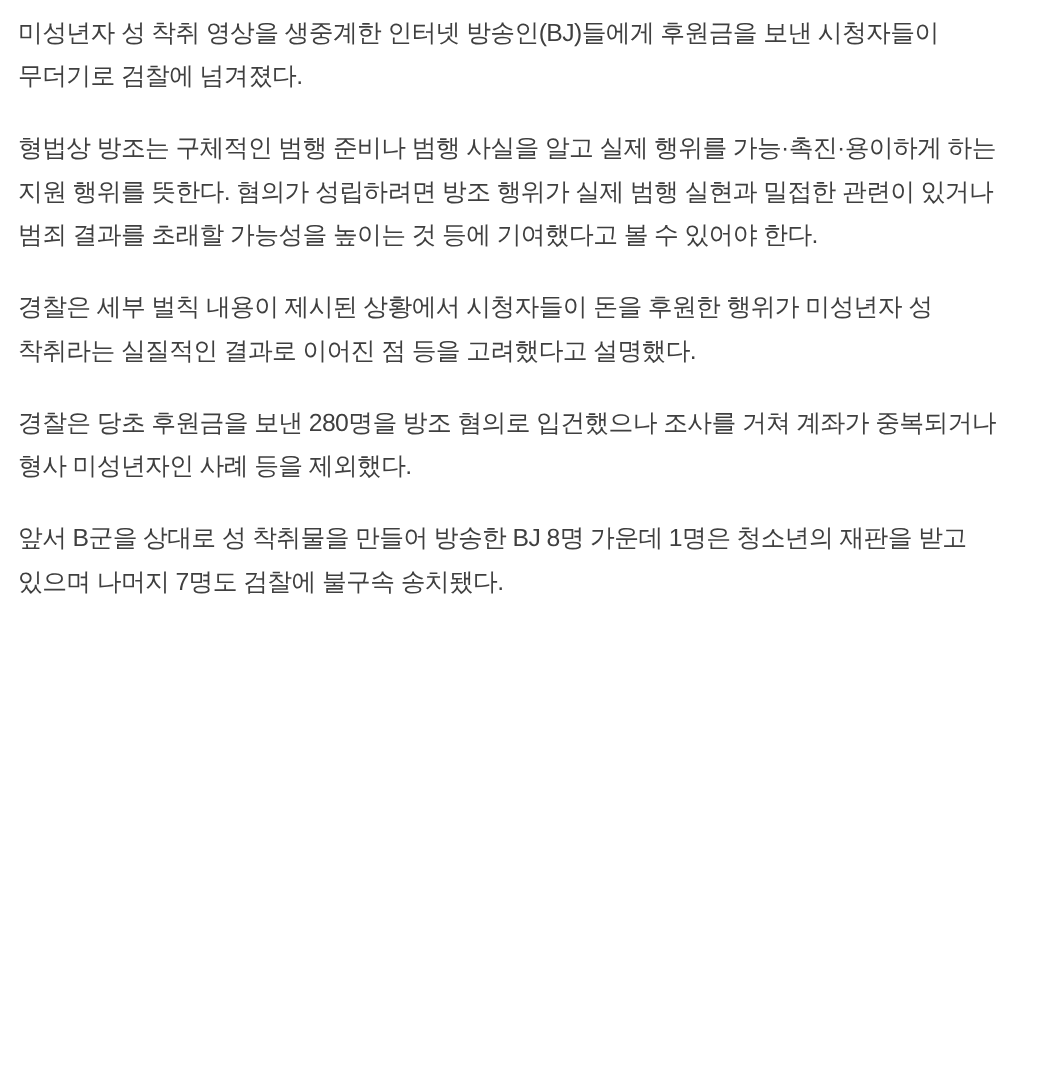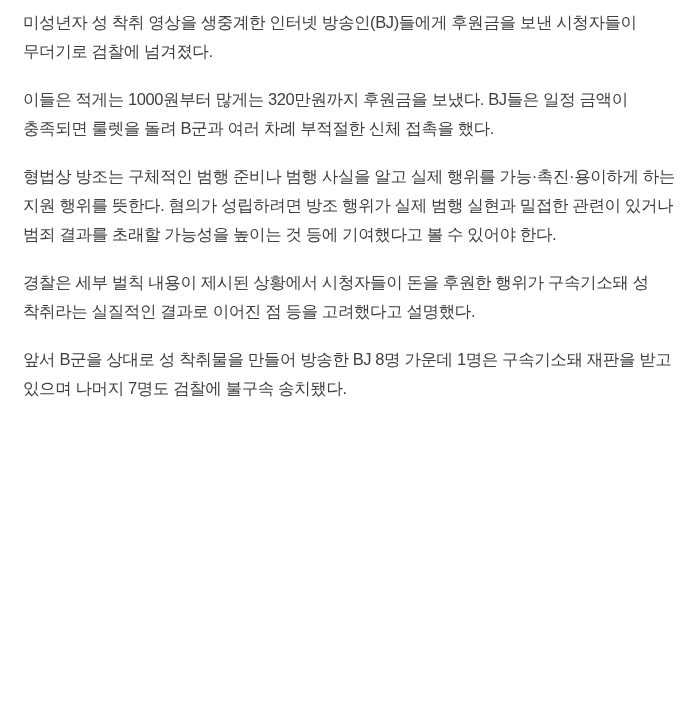--- a/index.html
+++ b/index.html
@@ -9,35 +9,35 @@
   }
   body {
     width: 691px;
     height: 725px;
     overflow: hidden;
     font-family: "Liberation Sans", "DejaVu Sans", sans-serif;
   }
   .article-body {
     box-sizing: border-box;
     width: 691px;
-    padding: 8px 14px 0 23px;
+    padding: 8px 14px 0 12px;
     color: #3f3f3f;
   }
   .article-body p {
     margin: 0 0 19px 0;
     font-size: 16.5px;
     line-height: 29px;
     letter-spacing: -0.4px;
     word-break: keep-all;
     overflow-wrap: break-word;
     text-align: left;
   }
 </style>
 </head>
 <body>
 
 <div class="article-body">
   <p>미성년자 성 착취 영상을 생중계한 인터넷 방송인(BJ)들에게 후원금을 보낸 시청자들이 무더기로 검찰에 넘겨졌다.</p>
-  <p>이들은 적게는 1000원부터 많게는 320만원까지 후원금을 보냈다. BJ들은 일정 금액이 충족되면 룰렛을 돌려 B군과 여러 차례 부적절한 신체 접촉을 했다.</p>
   <p>형법상 방조는 구체적인 범행 준비나 범행 사실을 알고 실제 행위를 가능·촉진·용이하게 하는 지원 행위를 뜻한다. 혐의가 성립하려면 방조 행위가 실제 범행 실현과 밀접한 관련이 있거나 범죄 결과를 초래할 가능성을 높이는 것 등에 기여했다고 볼 수 있어야 한다.</p>
-  <p>경찰은 세부 벌칙 내용이 제시된 상황에서 시청자들이 돈을 후원한 행위가 구속기소돼 성 착취라는 실질적인 결과로 이어진 점 등을 고려했다고 설명했다.</p>
-  <p>앞서 B군을 상대로 성 착취물을 만들어 방송한 BJ 8명 가운데 1명은 구속기소돼 재판을 받고 있으며 나머지 7명도 검찰에 불구속 송치됐다.</p>
+  <p>경찰은 세부 벌칙 내용이 제시된 상황에서 시청자들이 돈을 후원한 행위가 미성년자 성 착취라는 실질적인 결과로 이어진 점 등을 고려했다고 설명했다.</p>
+  <p>경찰은 당초 후원금을 보낸 280명을 방조 혐의로 입건했으나 조사를 거쳐 계좌가 중복되거나 형사 미성년자인 사례 등을 제외했다.</p>
+  <p>앞서 B군을 상대로 성 착취물을 만들어 방송한 BJ 8명 가운데 1명은 청소년의 재판을 받고 있으며 나머지 7명도 검찰에 불구속 송치됐다.</p>
 </div>
 
 </body></html>

